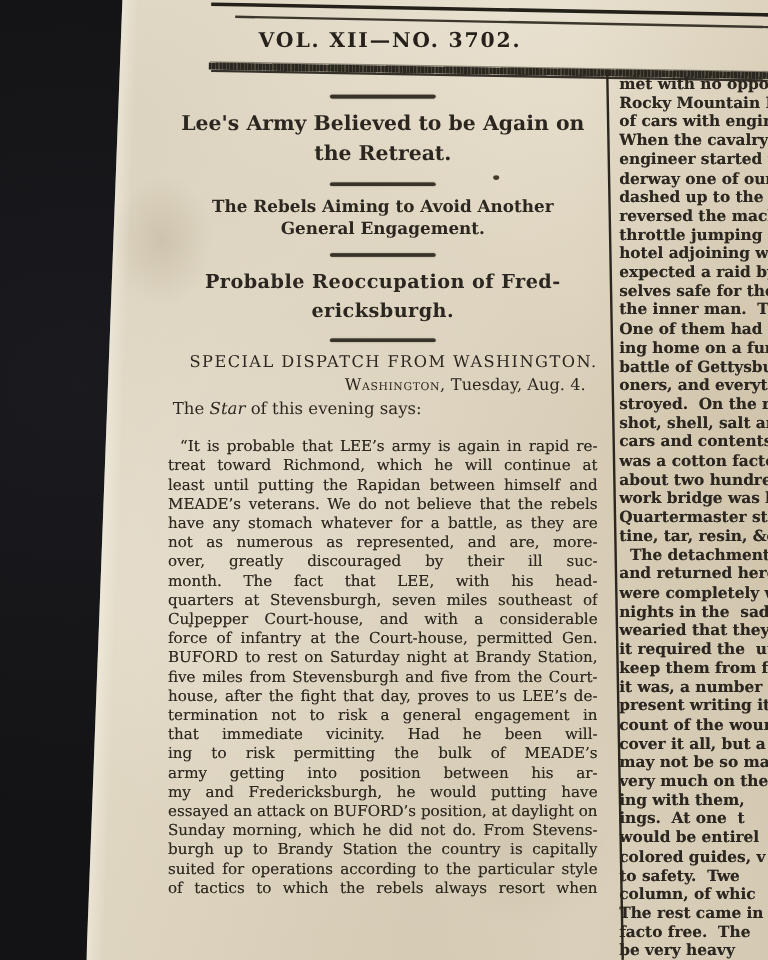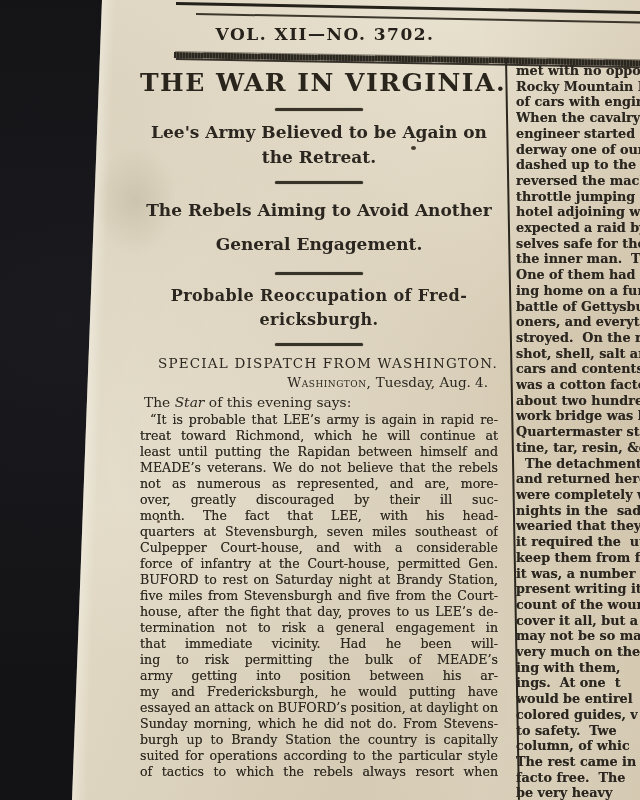--- a/index.html
+++ b/index.html
@@ -62,30 +62,30 @@
   
   .left-col{position:absolute;left:140px;top:68px;width:358px;}
   .headline{
     margin:0;text-align:center;font-size:25px;font-weight:bold;letter-spacing:1.5px;
     color:#29251d;white-space:nowrap;
   }
   .sep{width:88px;height:3px;margin:11px auto 9px;background:#383328;border-radius:2px;
        box-shadow:0 0 1px rgba(56,51,40,.8);}
   .subhead{margin:0;text-align:center;font-weight:bold;white-space:pre-line;color:#2b2720;}
   .sub1{font-size:17px;line-height:25px;}
-  .sub2{font-size:17px;line-height:34px;}
+  .sub2{font-size:14px;line-height:18px;}
   .sub3{font-size:16px;line-height:24px;letter-spacing:.4px;}
   .dispatch-heading{
     margin:2px 0 0;text-align:right;font-size:13.5px;letter-spacing:1.2px;color:#2b2720;
   }
   .dateline{margin:3px 10px 0 0;text-align:right;font-size:13.5px;color:#2b2720;}
   .smallcaps{font-variant:small-caps;letter-spacing:.5px;}
   .intro{margin:4px 0 2px;font-size:13.8px;padding-left:4px;color:#2b2720;}
   .intro .it{font-style:italic;}
-  .body-block{margin-top:2px;}
+  .body-block{margin-top:15px;}
   .bline{
     font-size:12.6px;line-height:16px;color:#2d2921;
     text-align:justify;text-align-last:justify;overflow:hidden;white-space:nowrap;
     text-shadow:0 0 .4px rgba(45,41,33,.6);
   }
   .bline:first-child{text-indent:10px;}
 
   
   .right-col{position:absolute;left:516px;top:63px;width:124px;height:737px;overflow:hidden;}
   .rline{
@@ -106,41 +106,41 @@
     <div class="speck s3"></div>
 
     <div class="rule-a"></div>
     <div class="rule-b"></div>
     <div class="vol">VOL. XII—NO. 3702.</div>
     <div class="rule-heavy"></div>
 
     <div class="col-divider"></div>
 
     <div class="left-col">
-      <h1 class="headline">THE WAR IN VIRGINIA.</h1>
       <div class="sep"></div>
       <h2 class="subhead sub1">Lee's Army Believed to be Again on
 the Retreat.</h2>
       <div class="sep"></div>
       <h2 class="subhead sub2">The Rebels Aiming to Avoid Another
 General Engagement.</h2>
       <div class="sep"></div>
       <h2 class="subhead sub3">Probable Reoccupation of Fred-
 ericksburgh.</h2>
       <div class="sep"></div>
 
       <div class="dispatch-heading">SPECIAL DISPATCH FROM WASHINGTON.</div>
       <div class="dateline"><span class="smallcaps">Washington,</span><span> Tuesday, Aug. 4.</span></div>
       <p class="intro"><span>The </span><span class="it">Star</span><span> of this evening says:</span></p>
 
       <div class="body-block">
           <div class="bline">“It is probable that LEE’s army is again in rapid re-</div>
           <div class="bline">treat toward Richmond, which he will continue at</div>
           <div class="bline">least until putting the Rapidan between himself and</div>
           <div class="bline">MEADE’s veterans. We do not believe that the rebels</div>
+          <div class="bline">have any stomach whatever for a battle, as they are</div>
           <div class="bline">not as numerous as represented, and are, more-</div>
           <div class="bline">over, greatly discouraged by their ill suc-</div>
           <div class="bline">month. The fact that LEE, with his head-</div>
           <div class="bline">quarters at Stevensburgh, seven miles southeast of</div>
           <div class="bline">Culpepper Court-house, and with a considerable</div>
           <div class="bline">force of infantry at the Court-house, permitted Gen.</div>
           <div class="bline">BUFORD to rest on Saturday night at Brandy Station,</div>
           <div class="bline">five miles from Stevensburgh and five from the Court-</div>
           <div class="bline">house, after the fight that day, proves to us LEE’s de-</div>
           <div class="bline">termination not to risk a general engagement in</div>

